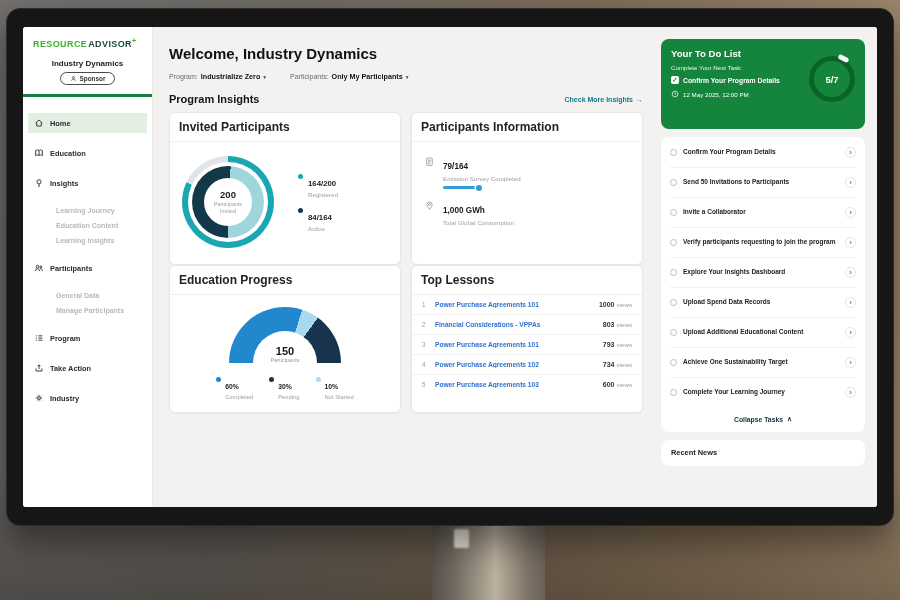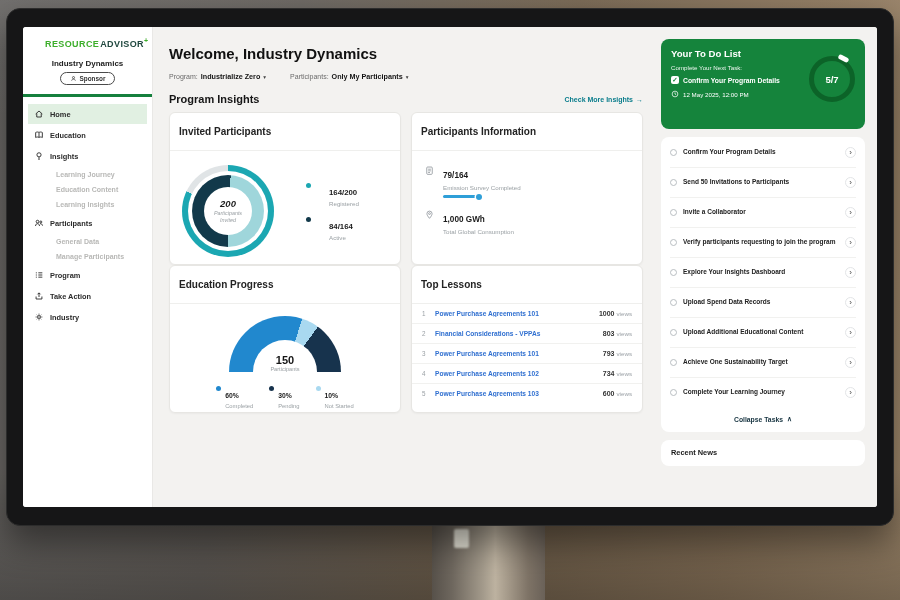--- a/index.html
+++ b/index.html
@@ -18,29 +18,29 @@
     background:#f3f2f0; border-radius:3px; display:flex; overflow:hidden; }
   .stand { position:absolute; left:432px; top:524px; width:113px; height:76px; z-index:1;
     background:linear-gradient(90deg,#57514a 0%,#6e675e 18%,#a39a8b 45%,#bdb2a0 56%,#7e7366 85%,#6a6158 100%);
     filter:blur(.5px); }
   .stand-highlight { position:absolute; left:22px; top:5px; width:15px; height:19px;
     background:#eceade; opacity:.9; border-radius:2px; filter:blur(1px); }
 
   
   .sidebar { width:130px; background:#ffffff; border-right:1px solid #e9e8e6; padding:8px 0 0; flex:none; }
   .logo { padding:2px 10px 6px; font-size:9px; font-weight:bold; letter-spacing:.4px; white-space:nowrap; }
-  .logo .p1 { color:#3dae2b;margin-left:12px; }
+  .logo .p1 { color:#3dae2b; }
   .logo .p2 { color:#20483f; margin-left:1px; }
   .logo .plus { color:#3dae2b; font-size:7px; vertical-align:super; }
   .org { text-align:center; padding:4px 6px 8px; border-bottom:3px solid #15803d; }
   .org-name { font-size:8px; font-weight:bold; color:#222; }
   .org-badge { display:inline-flex; align-items:center; gap:3px; margin-top:4px;
     border:1px solid #4a4a4a; border-radius:9px; padding:2px 9px; font-size:6.4px; font-weight:bold; color:#333; background:#fff; cursor:pointer; }
   .nav { padding:6px 5px; }
-  .nav-item { display:flex; align-items:center; gap:6px; padding:5px 6px; margin:1px 0;
+  .nav-item { display:flex; align-items:center; gap:6px; padding:5px 6px; margin:10px 0;
     font-size:7.4px; font-weight:bold; color:#2c2c2c; border-radius:0; cursor:pointer; }
   .nav-item.active { background:#e1f0e2; }
   .nav-item .nico { width:10px; height:10px; flex:none; display:flex; }
   .nav-sub { padding:4px 6px 4px 28px; font-size:7px; font-weight:600; color:#b8b8b6; cursor:pointer; }
 
   
   .content { flex:1; display:flex; background:#f3f2f0; min-width:0; }
   .main { flex:1; padding:10px 12px 0 16px; min-width:0; }
   .h1 { font-size:15px; font-weight:bold; color:#111; margin:8px 0 10px; }
   .filters { display:flex; gap:24px; margin-bottom:6px; }
@@ -48,34 +48,34 @@
   .filter b { font-size:7.2px; color:#141414; }
   .chev { font-size:5.5px; color:#444; }
   .sec { display:flex; justify-content:space-between; align-items:center; margin:12px 0 7px; }
   .sec-title { font-size:11px; font-weight:bold; color:#161616; }
   .sec-link { font-size:7px; font-weight:bold; color:#0a7d8c; display:flex; align-items:center; gap:3px; cursor:pointer; }
   .cards { display:flex; gap:10px; }
   .card { flex:1; background:#fff; border:1px solid #e7e6e3; border-radius:6px;
     box-shadow:0 1px 2px rgba(0,0,0,.04); overflow:hidden; min-width:0; }
   .row1 .card { height:153px; }
   .row2 .card { height:148px; }
-  .card-h { padding:13px 9px; font-size:10px; font-weight:bold; color:#232323; border-bottom:1px solid #efefed; }
+  .card-h { padding:7px 9px; font-size:12px; font-weight:bold; color:#232323; border-bottom:1px solid #efefed; }
 
   
   .invited-body { display:flex; align-items:center; gap:16px; padding:14px 12px; }
-  .donut { position:relative; width:92px; height:92px; flex:none;font-style:italic; }
+  .donut { position:relative; width:92px; height:92px; flex:none; }
   .d-ring { position:absolute; border-radius:50%; }
   .d-outer { inset:0; }
   .d-hole1 { position:absolute; inset:6px; background:#fff; border-radius:50%; }
   .d-inner { position:absolute; inset:10px; border-radius:50%; }
   .d-hole2 { position:absolute; inset:22px; background:#fff; border-radius:50%;
     display:flex; flex-direction:column; align-items:center; justify-content:center; text-align:center; }
   .dc-value { font-size:9.5px; font-weight:bold; color:#1b1b1b; }
   .dc-label { font-size:5.4px; color:#9aa0a4; width:36px; line-height:1.25; margin-top:1px; }
-  .legend-item { display:flex; gap:18px; margin:8px 16px; }
+  .legend-item { display:flex; gap:5px; margin:8px 8px; }
   .dot { width:5px; height:5px; border-radius:50%; margin-top:2px; flex:none; background:#999; }
   .legend-value { font-size:7.8px; font-weight:bold; color:#1a1a1a; }
   .legend-label { display:block; font-size:6.2px; color:#9aa0a4; margin-top:1px; }
 
   
   .pinfo-body { padding:8px 12px; }
   .pinfo-row { display:flex; gap:8px; padding:5px 0; }
   .pico { width:11px; height:11px; flex:none; margin-top:1px; }
   .pinfo-value { font-size:8.2px; font-weight:bold; color:#1a1a1a; }
   .pinfo-label { font-size:6.2px; color:#9aa0a4; margin:2px 0 4px; }

